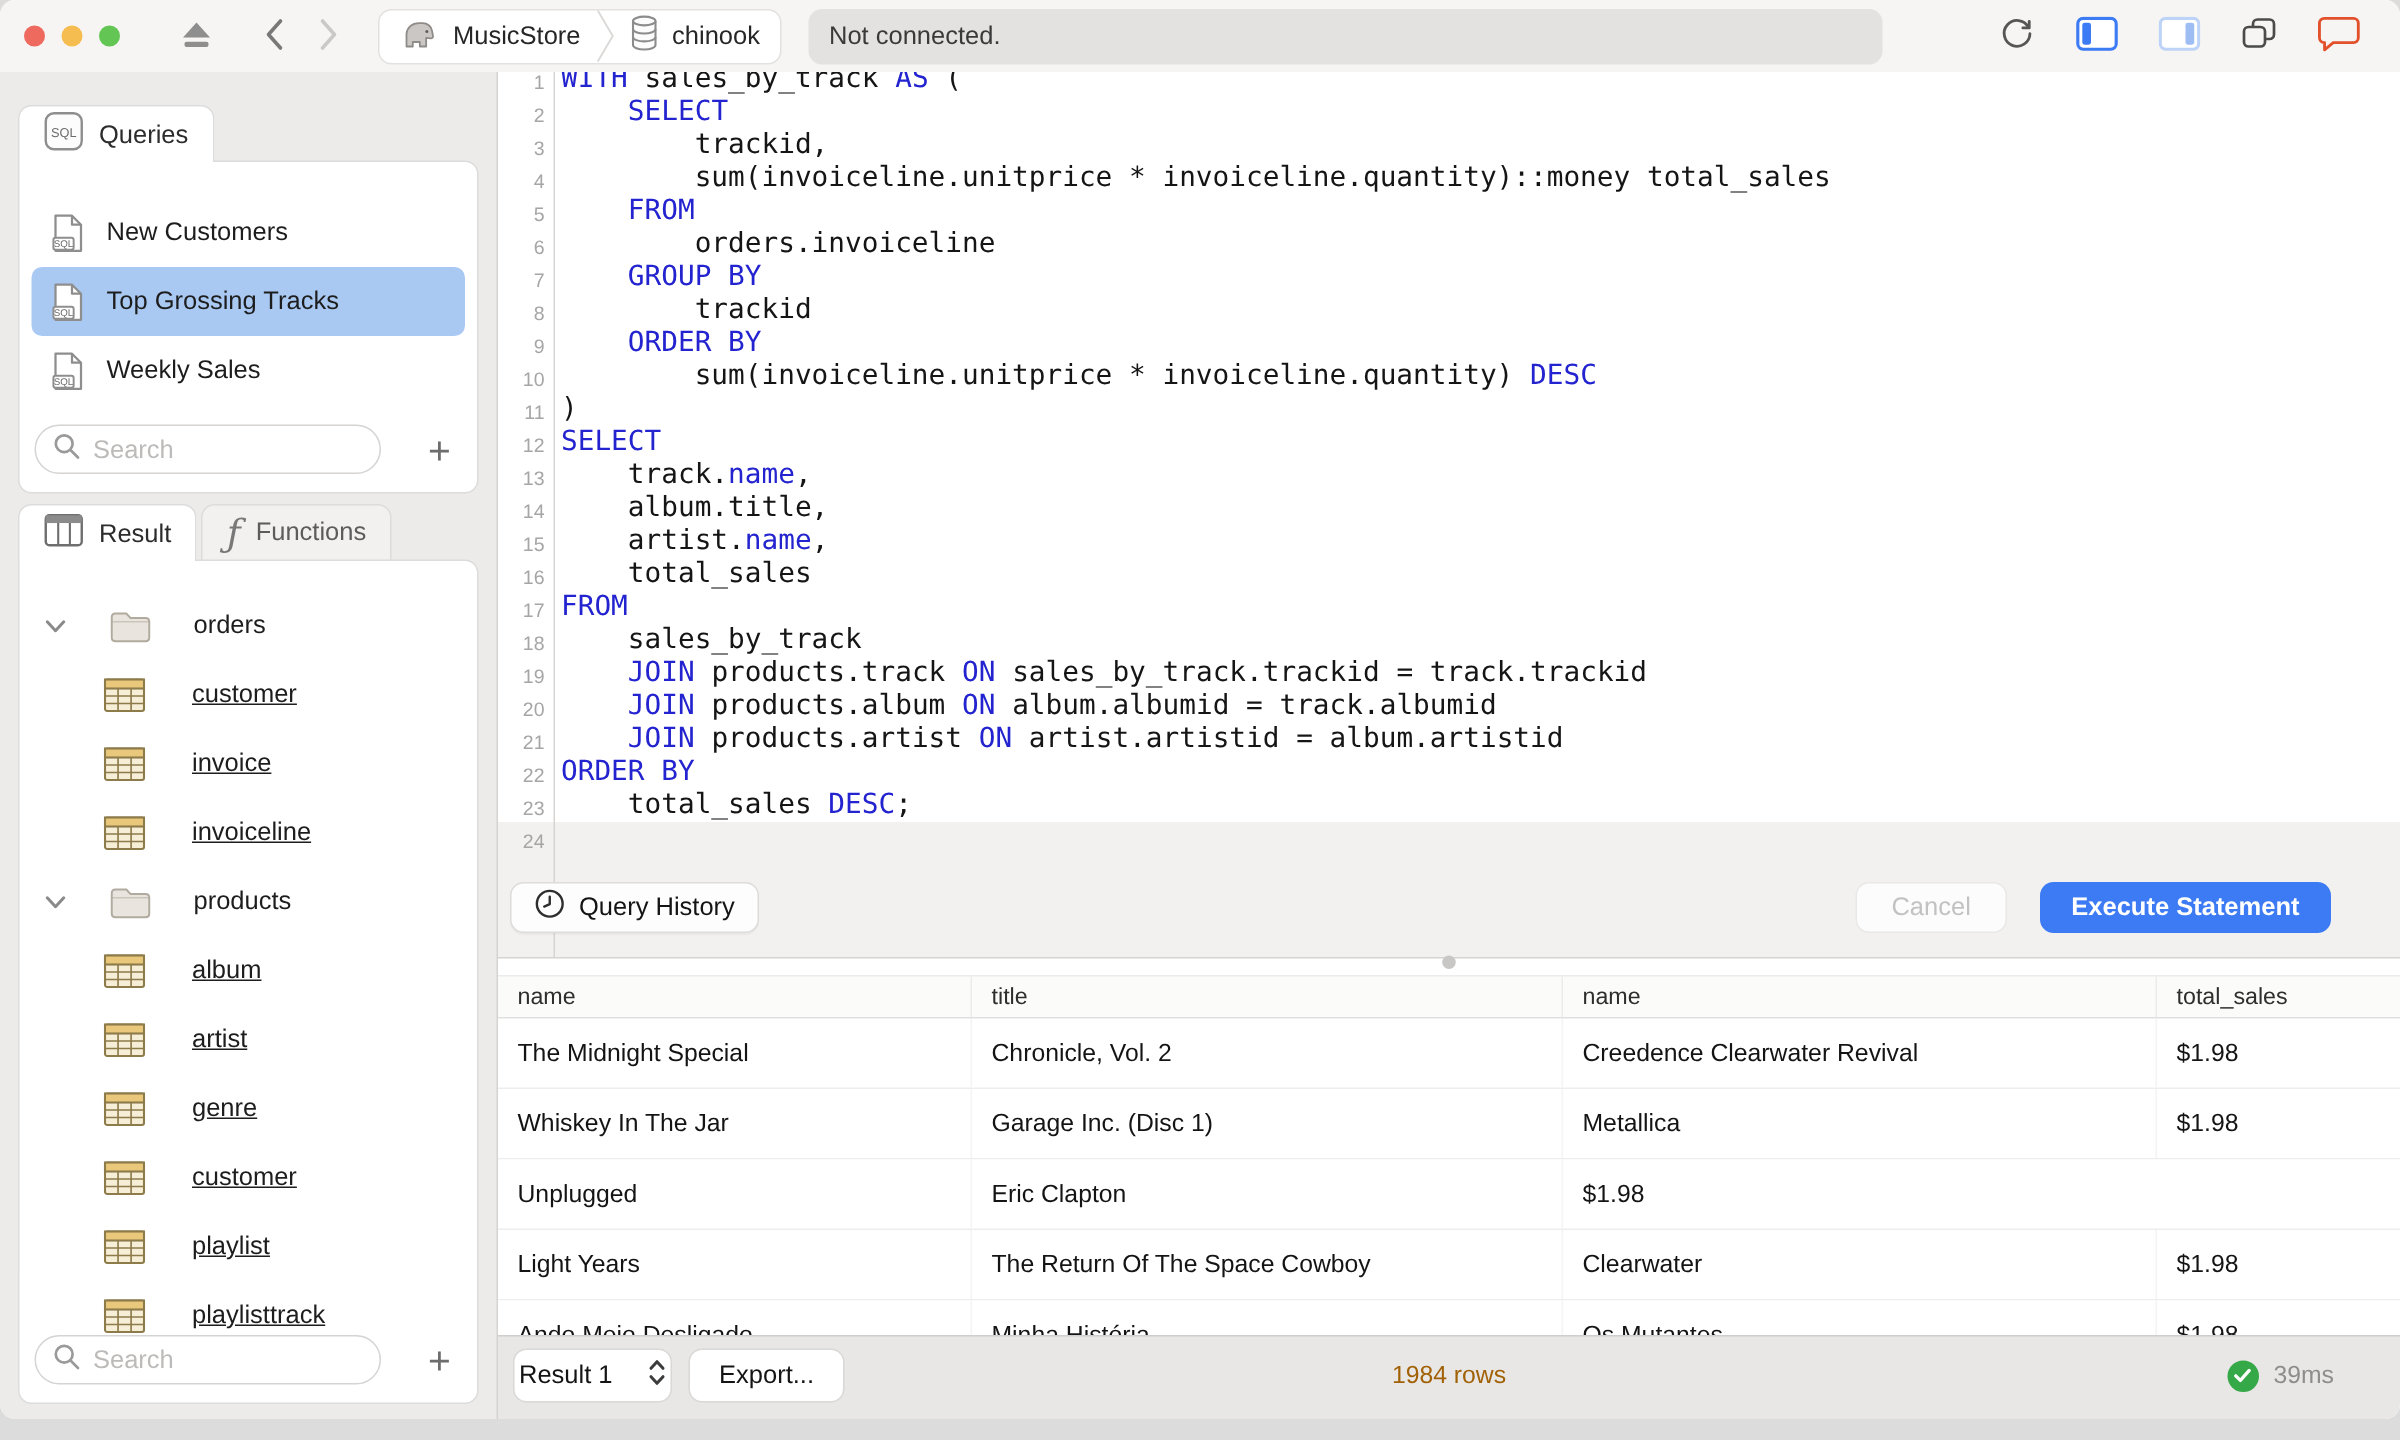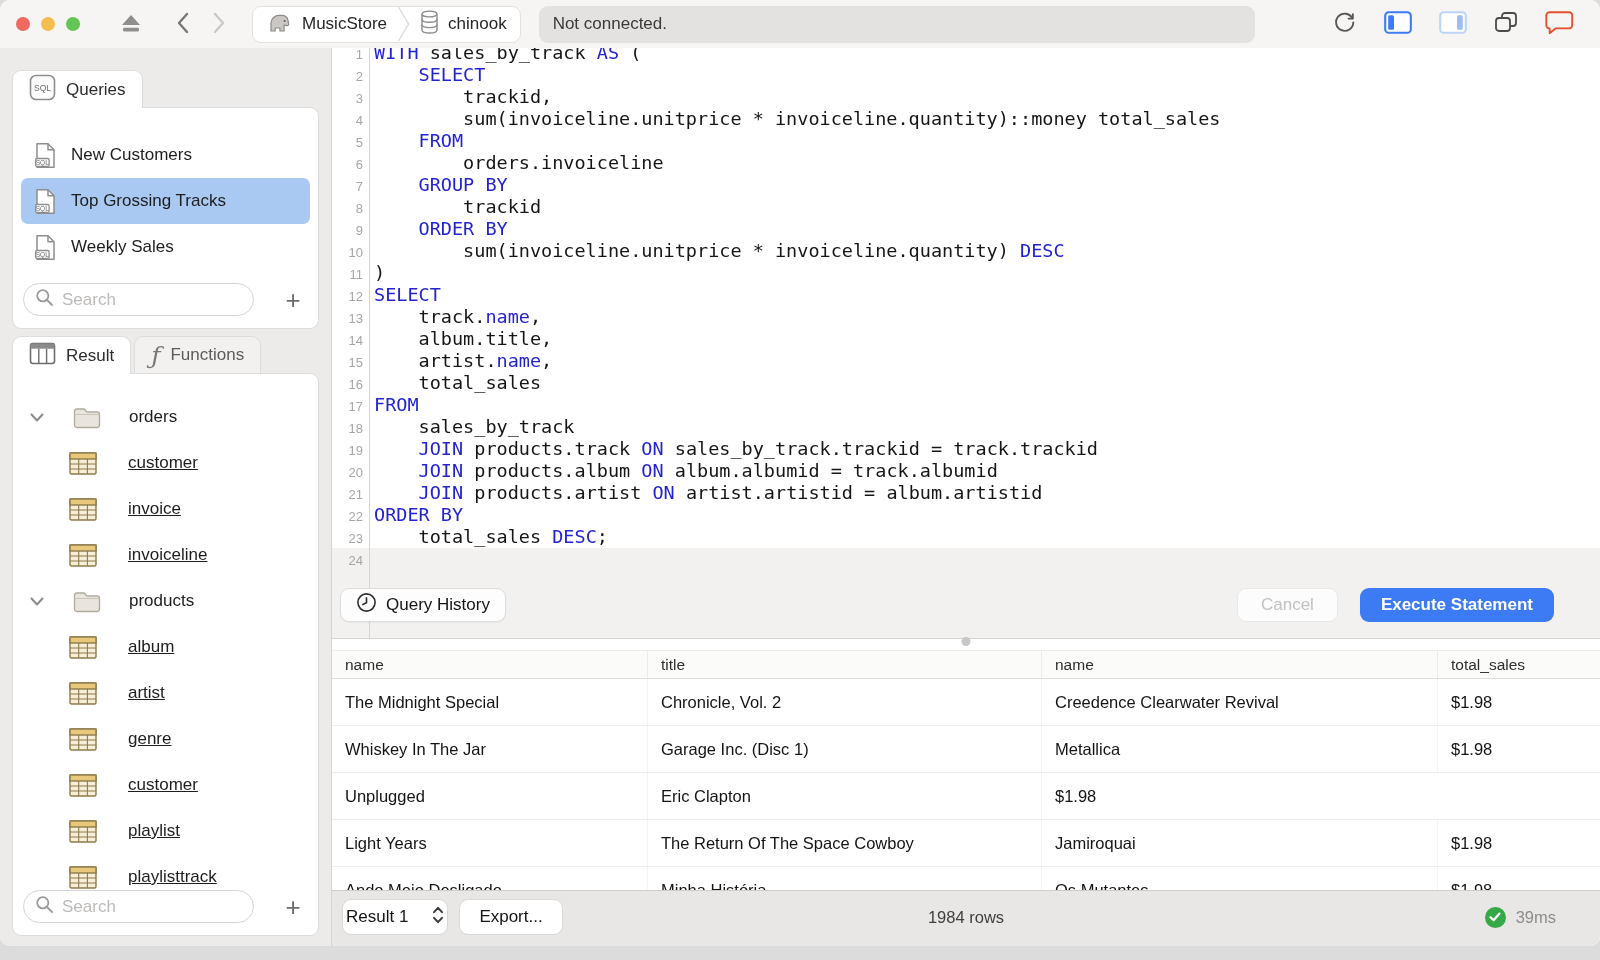--- a/index.html
+++ b/index.html
@@ -75,21 +75,21 @@
   .hcell:last-child { border-right:none; }
   .grid-rows { flex:1; overflow:hidden; }
   .grow { height:47px; display:grid; grid-template-columns:316px 394px 396px 1fr; border-bottom:1px solid #ededed; background:#fff; }
   .gcell { display:flex; align-items:center; padding-left:13px; font-size:16.5px; color:#141414; border-right:1px solid #f4f4f4; }
   .gcell:last-child { border-right:none; }
   
   .statusbar { height:70px; flex:none; background:#e9e7e5; border-top:1px solid #d0cecc; display:flex; align-items:flex-start; padding:8px 44px 0 10px; position:relative; }
   .pill { height:36px; background:#fff; border:1px solid #dad8d6; border-radius:9px; display:inline-flex; align-items:center; font-size:17px; color:#141414; }
   .result-pill { padding:0 3px; gap:24px; }
   .export-pill { padding:0 19px; margin-left:11px; }
-  .rowcount { position:absolute; left:0; right:0; top:8px; height:36px; display:flex; align-items:center; justify-content:center; color:#404040; font-size:16.5px; pointer-events:none; }
+  .rowcount { position:absolute; left:0; right:0; top:8px; height:36px; display:flex; align-items:center; justify-content:center; color:#a16207; font-size:16.5px; pointer-events:none; }
   .timing { margin-left:auto; display:flex; align-items:center; gap:10px; height:36px; color:#8f8d8b; font-size:16.5px; }
   .check { width:21px; height:21px; border-radius:50%; background:#35a848; display:flex; align-items:center; justify-content:center; }
   .fnglyph { font-family:"DejaVu Serif", serif; font-style:italic; font-size:25px; color:#787878; line-height:1; }
 </style>
 </head>
 <body>
 
 <div class="window">
 
   <header class="titlebar">
@@ -515,21 +515,21 @@
             <div class="gcell">$1.98</div>
           </div>
           <div class="grow">
             <div class="gcell">Unplugged</div>
             <div class="gcell">Eric Clapton</div>
             <div class="gcell">$1.98</div>
           </div>
           <div class="grow">
             <div class="gcell">Light Years</div>
             <div class="gcell">The Return Of The Space Cowboy</div>
-            <div class="gcell">Jamiroquai</div>
+            <div class="gcell">Clearwater</div>
             <div class="gcell">$1.98</div>
           </div>
           <div class="grow">
             <div class="gcell">Ando Meio Desligado</div>
             <div class="gcell">Minha História</div>
             <div class="gcell">Os Mutantes</div>
             <div class="gcell">$1.98</div>
           </div>
         </div>
 

